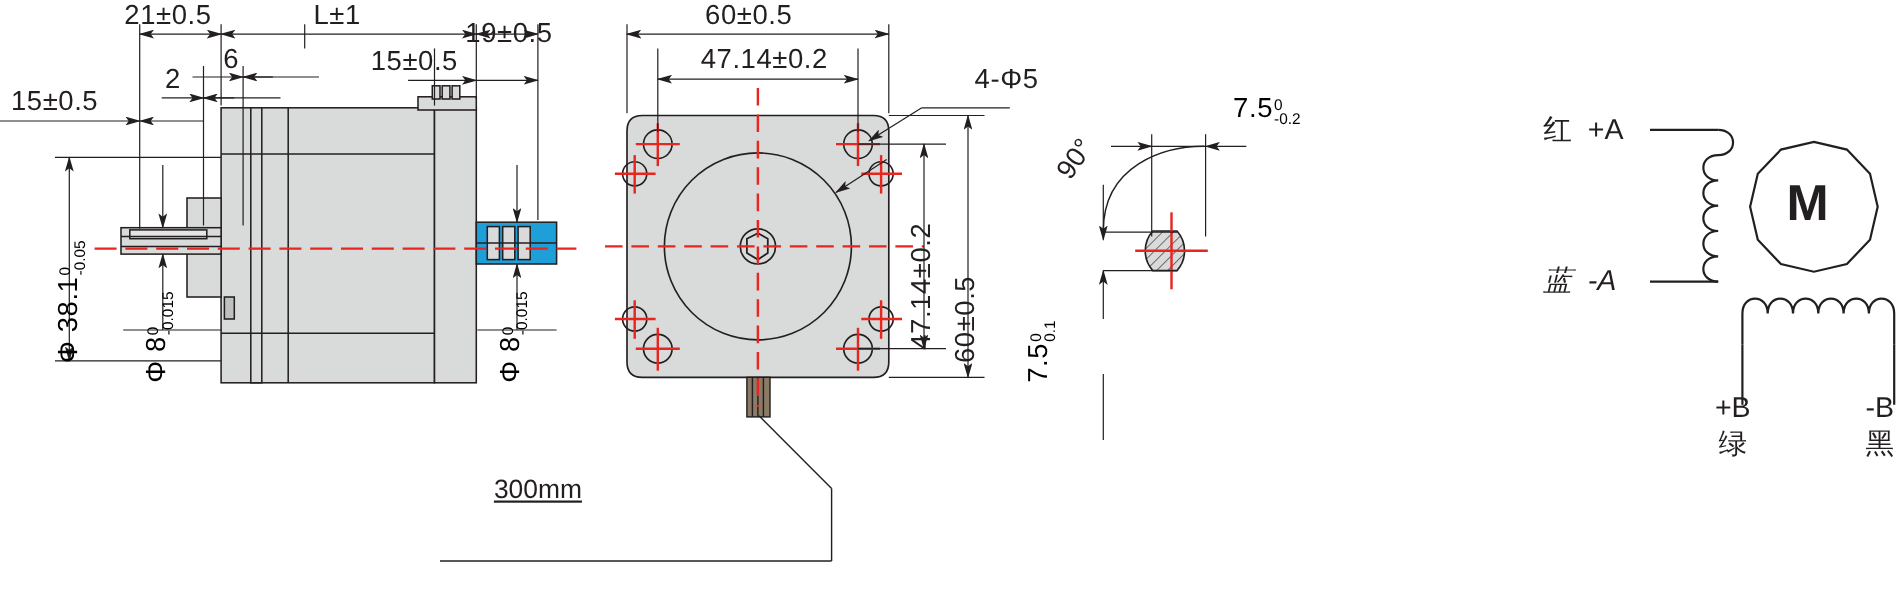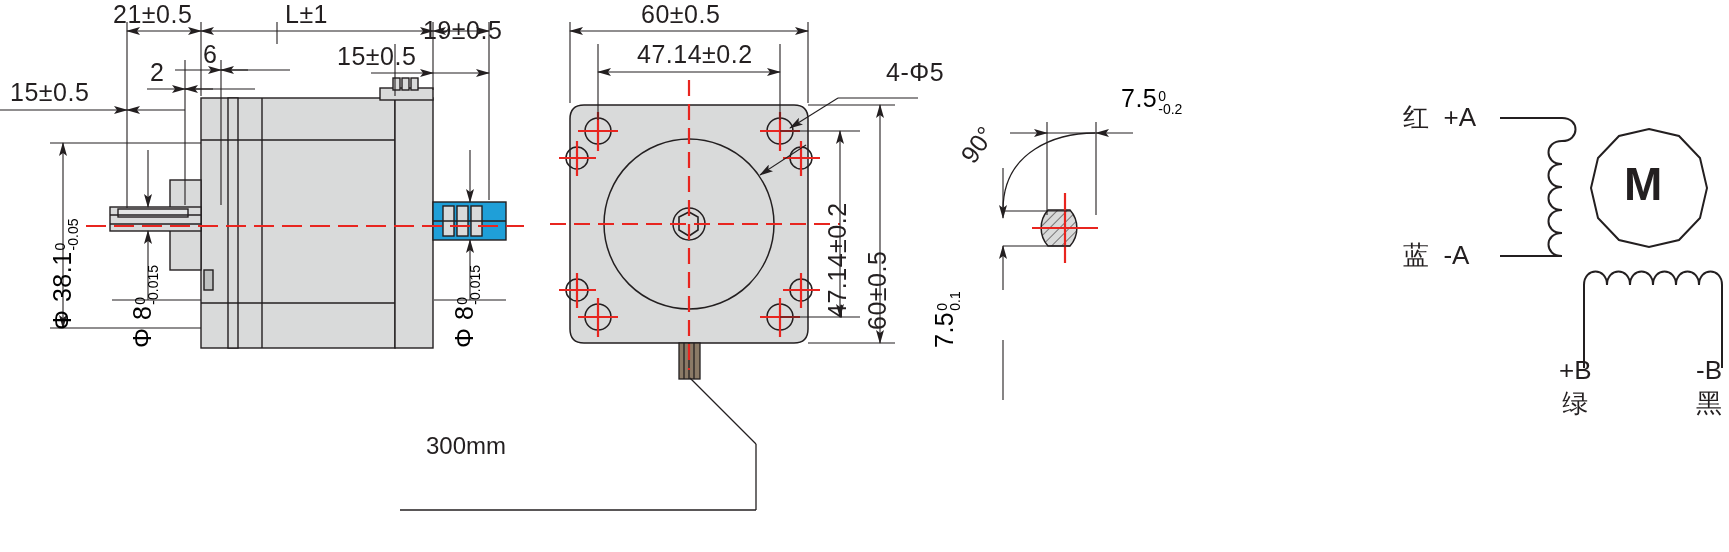--- a/index.html
+++ b/index.html
@@ -255,26 +255,26 @@
   <div class="lbl deg" style="left:955px;top:152px;transform:rotate(-55deg);transform-origin:0 0;">90°</div>
 
   <div style="position:absolute;left:1121px;top:84px;">
     <span class="dim">7.5</span><span class="tolbox"><span style="display:block">0</span><span style="display:block">-0.2</span></span>
   </div>
 
   <div style="position:absolute;left:930px;top:348px;transform:rotate(-90deg);transform-origin:0 0;white-space:nowrap;">
     <span class="dim">7.5</span><span class="tolbox"><span style="display:block">0</span><span style="display:block">0.1</span></span>
   </div>
 
-  <div class="lbl cap" style="left:426px;top:432px;">300mm</div>
+  <div class="lbl cap" style="left:449px;top:432px;text-decoration:underline;">300mm</div>
 
   <div class="lbl wire" style="left:1403px;top:100px;">
     <span>红</span>&nbsp;&nbsp;<span>+A</span>
   </div>
-  <div class="lbl wire" style="left:1403px;top:238px;">
+  <div class="lbl wire" style="left:1403px;top:238px;font-style:italic;">
     <span>蓝</span>&nbsp;&nbsp;<span>-A</span>
   </div>
   <div class="lbl wire" style="left:1559px;top:355px;text-align:center;">
     <div>+B</div>
     <div>绿</div>
   </div>
   <div class="lbl wire" style="left:1696px;top:355px;text-align:center;">
     <div>-B</div>
     <div>黑</div>
   </div>

